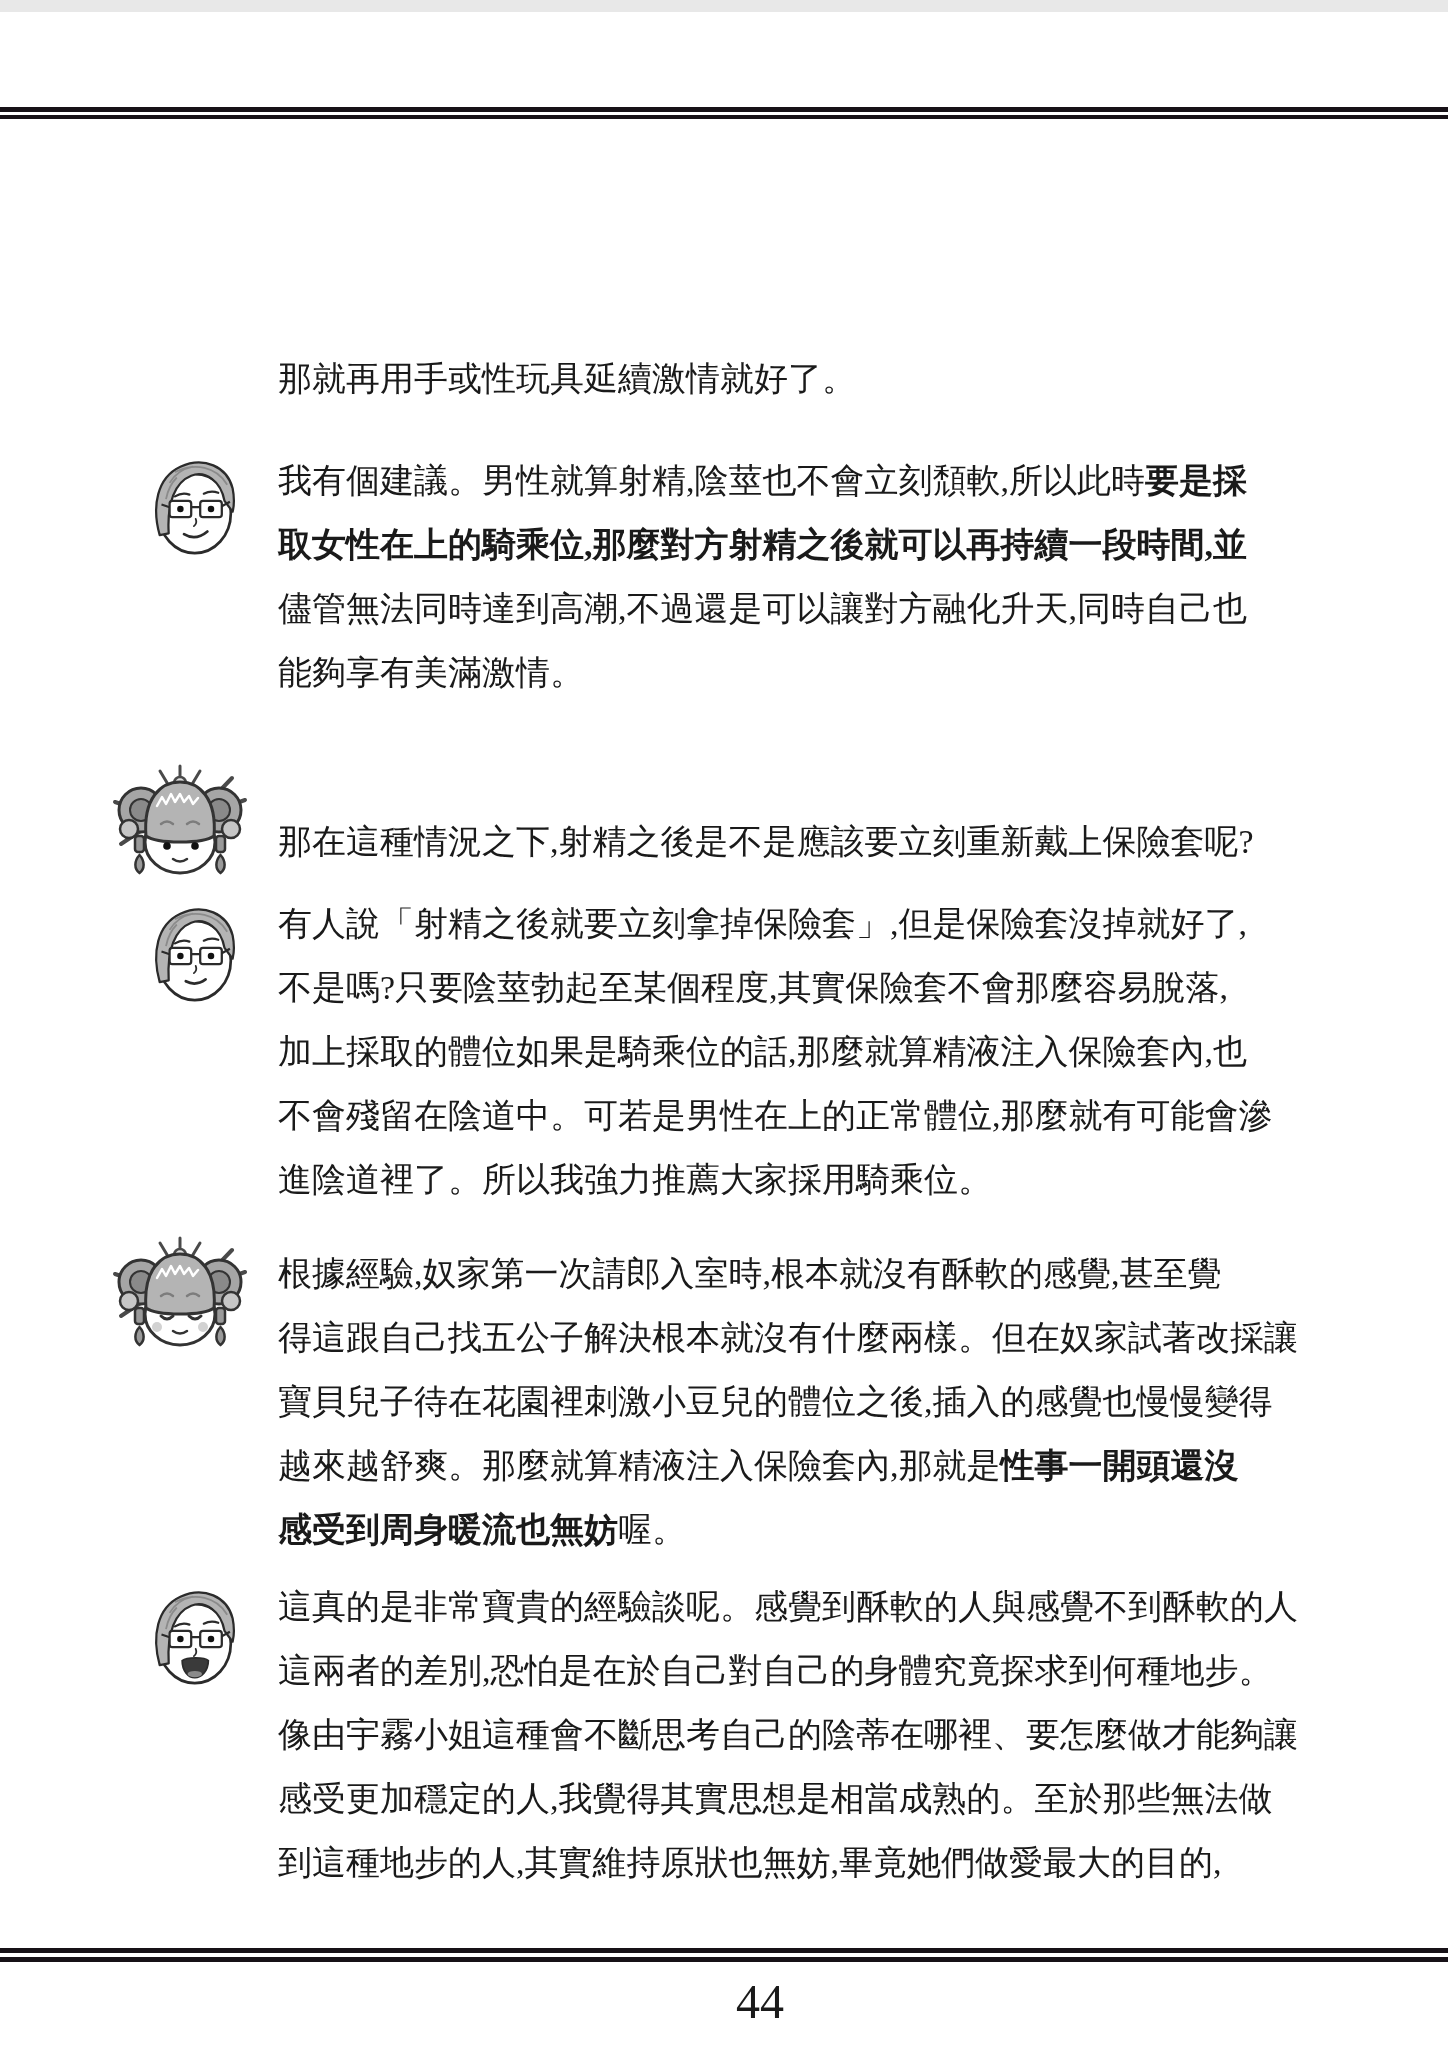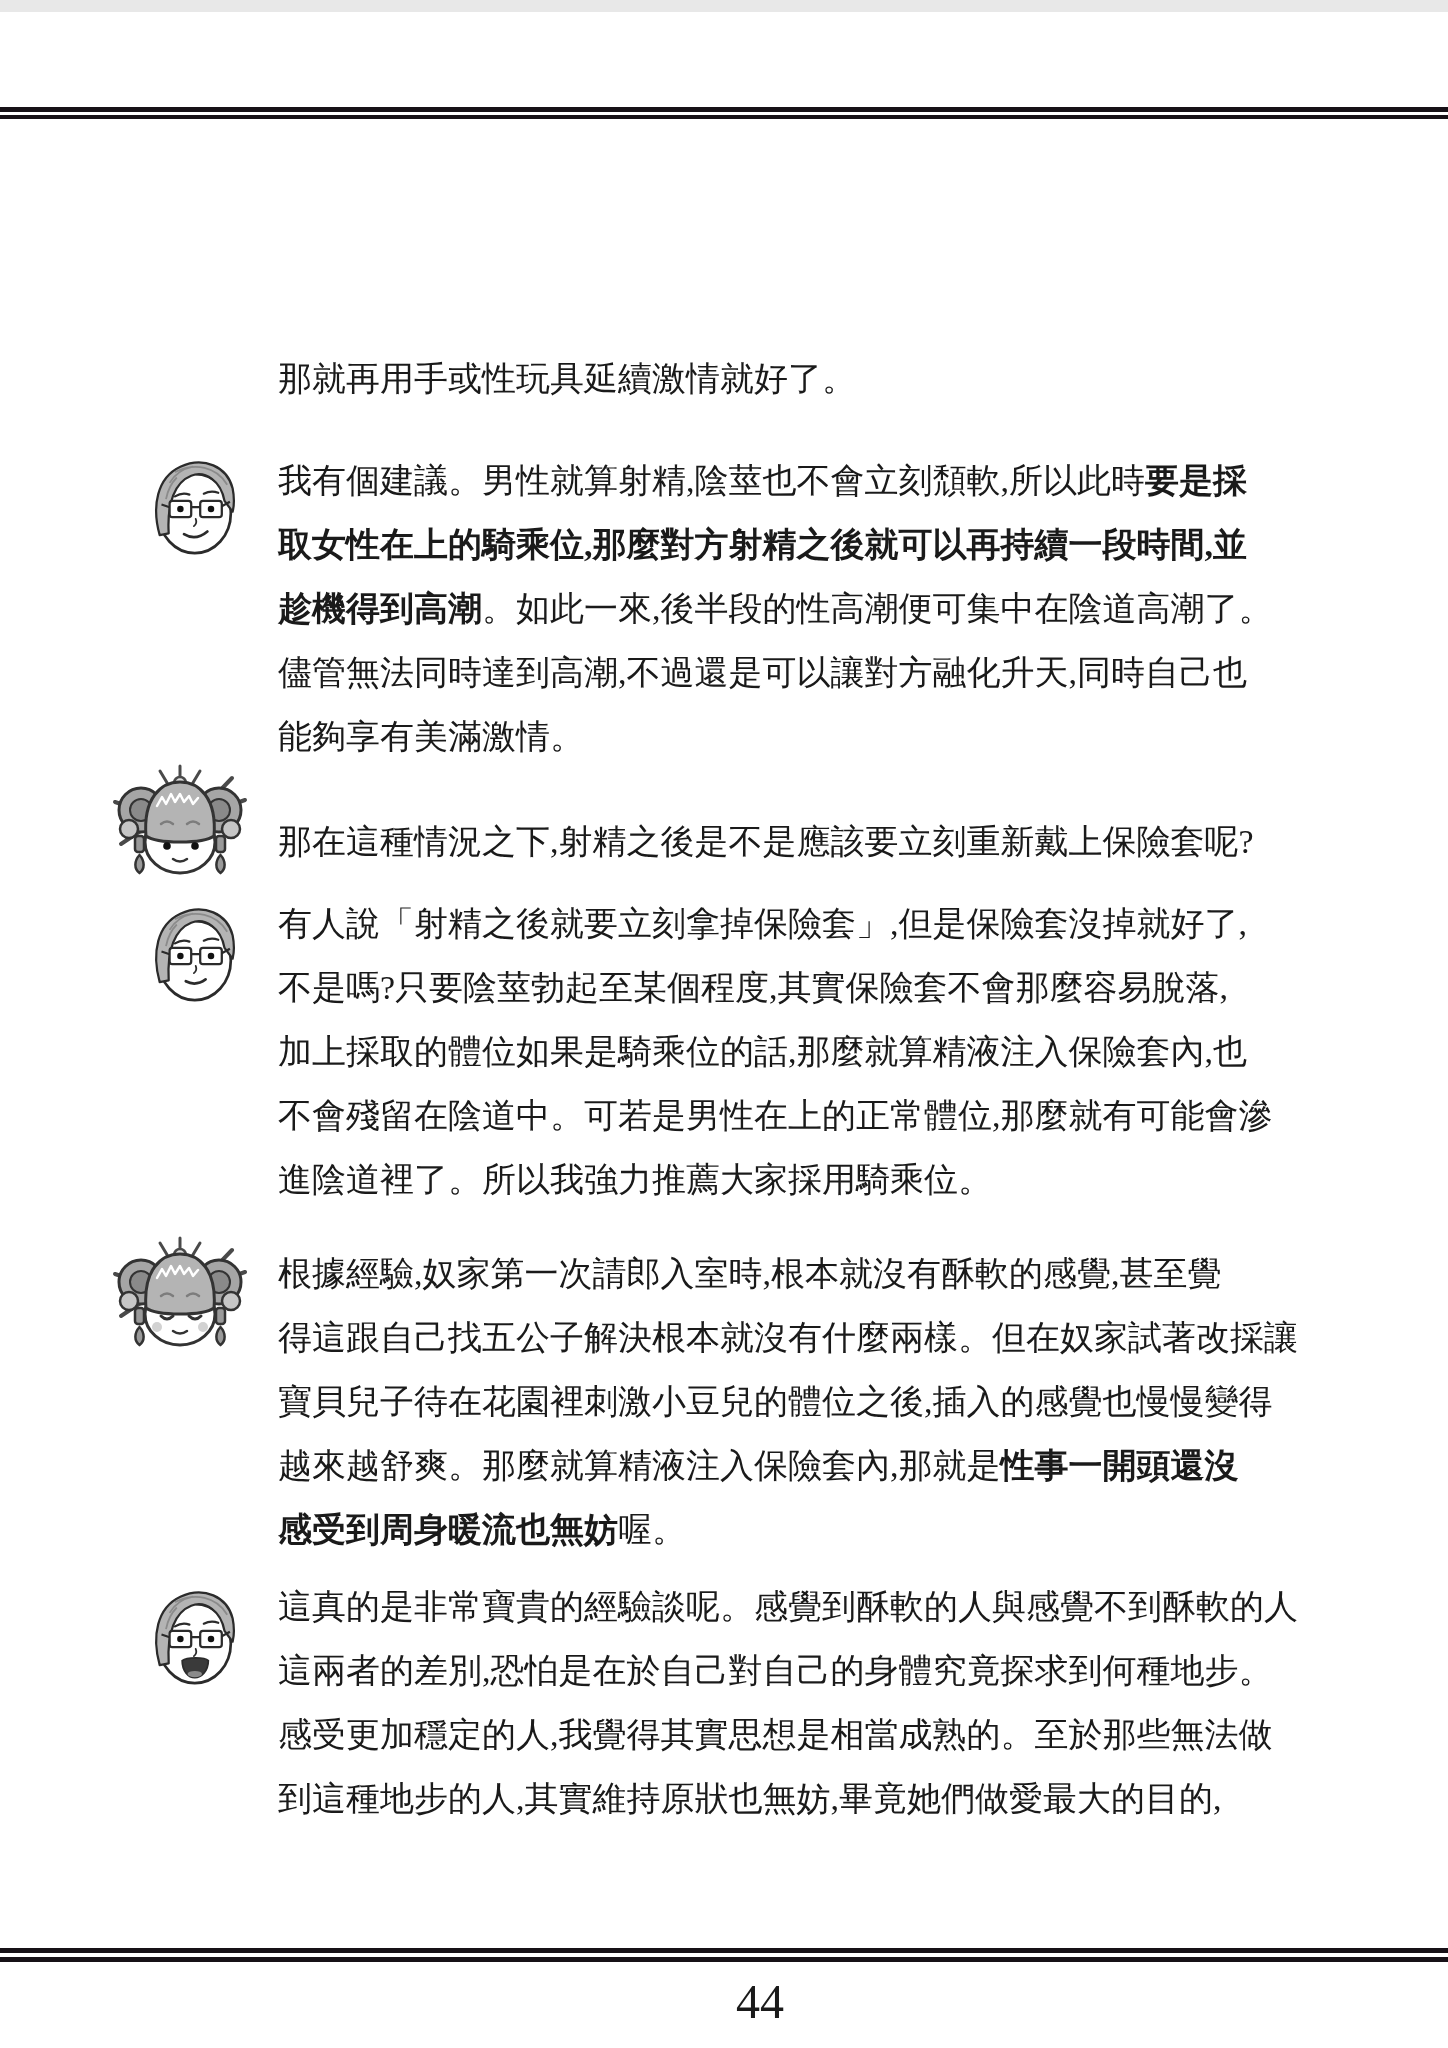--- a/index.html
+++ b/index.html
@@ -97,21 +97,20 @@
   <section class="para" style="top:437px">
     <span class="avatar doctor" style="top:6px">
       <svg viewBox="0 0 100 118">
           <use href="#doctor-base"></use>
         <path d="M40,87 Q53,95 66,84" fill="none" stroke="#2b2b2b" stroke-width="3" stroke-linecap="round"></path>
       </svg>
     </span>
     <p class="txt">
         <span class="ln"><span class="seg">我有個建議。男性就算射精,陰莖也不會立刻頹軟,所以此時</span><span class="seg bold">要是採</span></span>
         <span class="ln"><span class="seg bold">取女性在上的騎乘位,那麼對方射精之後就可以再持續一段時間,並</span></span>
-        <span class="ln"><span class="seg bold">趁機得到高潮</span><span class="seg">。如此一來,後半段的性高潮便可集中在陰道高潮了。</span></span>
         <span class="ln"><span class="seg">儘管無法同時達到高潮,不過還是可以讓對方融化升天,同時自己也</span></span>
         <span class="ln"><span class="seg">能夠享有美滿激情。</span></span>
       </p>
   </section>
 
   <section class="para" style="top:798px">
     <span class="avatar courtesan" style="top:-48px">
       <svg viewBox="0 0 150 120">
           <use href="#courtesan-base"></use>
         <circle cx="62" cy="84" r="3.8" fill="#111"></circle>
@@ -161,20 +160,21 @@
     <span class="avatar doctor" style="top:10px">
       <svg viewBox="0 0 100 118">
           <use href="#doctor-base"></use>
         <path d="M38,83 C43,79 63,79 67,83 C67,95 59,102 52,102 C45,102 38,95 38,83 Z" fill="#3a3a3a" stroke="#2b2b2b" stroke-width="2"></path>
         <ellipse cx="52" cy="98" rx="8" ry="3.5" fill="#8a8a8a"></ellipse>
       </svg>
     </span>
     <p class="txt">
         <span class="ln"><span class="seg">這真的是非常寶貴的經驗談呢。感覺到酥軟的人與感覺不到酥軟的人</span></span>
         <span class="ln"><span class="seg">這兩者的差別,恐怕是在於自己對自己的身體究竟探求到何種地步。</span></span>
+        <span class="ln"><span class="seg">像由宇霧小姐這種會不斷思考自己的陰蒂在哪裡、要怎麼做才能夠讓</span></span>
         <span class="ln"><span class="seg">感受更加穩定的人,我覺得其實思想是相當成熟的。至於那些無法做</span></span>
         <span class="ln"><span class="seg">到這種地步的人,其實維持原狀也無妨,畢竟她們做愛最大的目的,</span></span>
       </p>
   </section>
 
   <div class="rule rule-bottom"></div>
 
   <div class="pagenum">44</div>
 
 </div>

